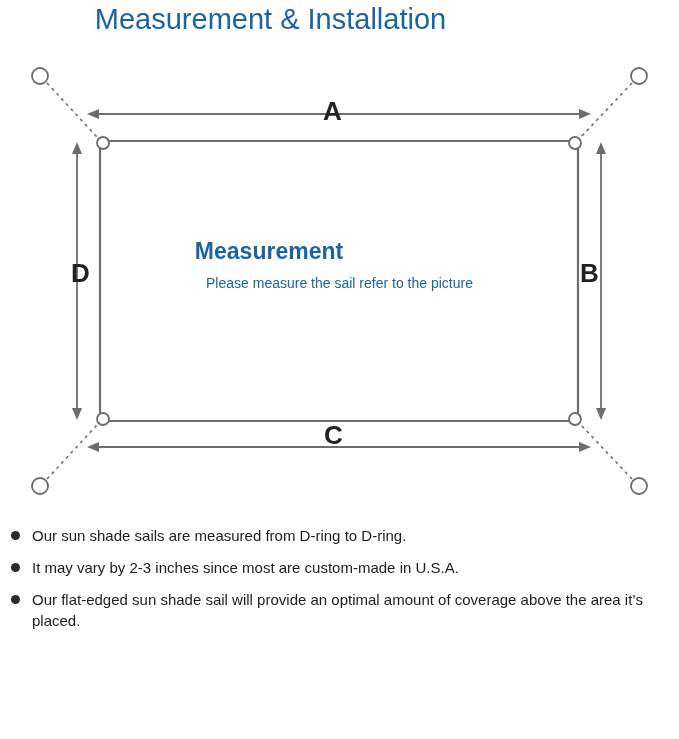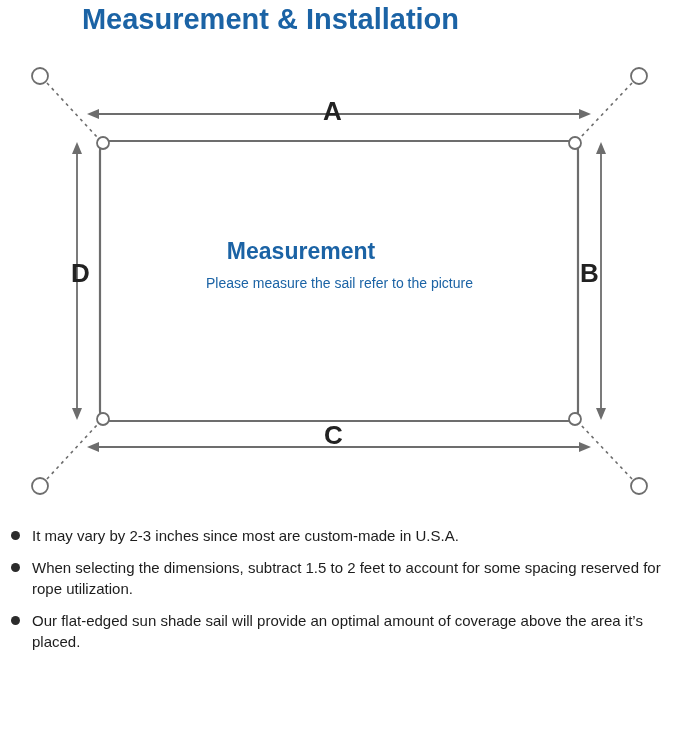--- a/index.html
+++ b/index.html
@@ -20,21 +20,21 @@
     width: 679px;
     height: 739px;
   }
   .title {
     position: absolute;
     top: 0px;
     left: 0;
     width: 541px;
     text-align: center;
     font-size: 29px;
-    font-weight: bold;
+    font-weight: normal;
     color: #1b63a5;
     letter-spacing: 0px;
     line-height: 38px;
   }
   .diagram {
     position: absolute;
     top: 48px;
     left: 0;
     width: 679px;
     height: 470px;
@@ -58,21 +58,20 @@
 
   .center-title {
     position: absolute;
     top: 190px;
     left: 0;
     width: 538px;
     text-align: center;
     color: #1b63a5;
     font-size: 23px;
     font-weight: bold;
-    margin-left: 32px;
   }
   .center-sub {
     position: absolute;
     top: 227px;
     left: 0;
     width: 679px;
     text-align: center;
     color: #1b63a5;
     font-size: 14px;
   }
@@ -152,25 +151,25 @@
     <div class="label label-c">C</div>
     <div class="label label-d">D</div>
 
     <div class="center-title">Measurement</div>
     <div class="center-sub">Please measure the sail refer to the picture</div>
   </div>
 
   <div class="notes">
     <div class="note">
       <span class="bullet"></span>
-      <span>It may vary by 2-3 inches since most are custom-made in U.S.A.</span>
+      <span>Our sun shade sails are measured from D-ring to D-ring.</span>
     </div>
     <div class="note">
       <span class="bullet"></span>
-      <span>When selecting the dimensions, subtract 1.5 to 2 feet to account for some spacing reserved for rope utilization.</span>
+      <span>It may vary by 2-3 inches since most are custom-made in U.S.A.</span>
     </div>
     <div class="note">
       <span class="bullet"></span>
       <span>Our flat-edged sun shade sail will provide an optimal amount of coverage above the area it’s placed.</span>
     </div>
   </div>
 
 </div>
 
 </body></html>

